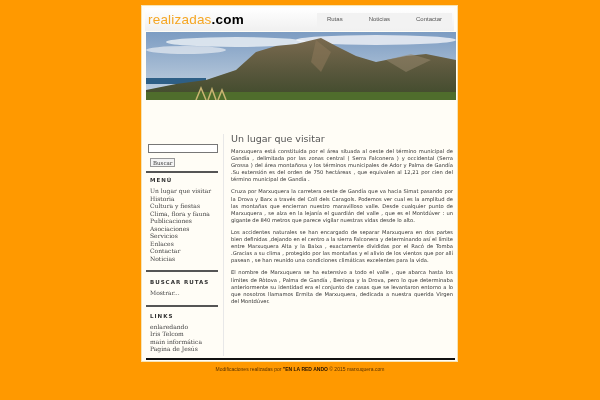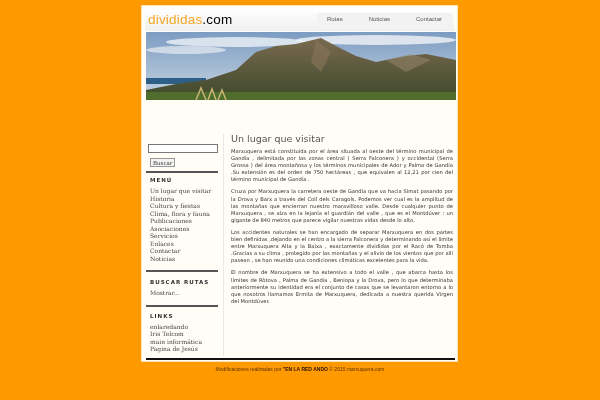--- a/index.html
+++ b/index.html
@@ -19,21 +19,21 @@
     #header {
       position: absolute; left: 3px; top: 2px; width: 309px; height: 23px;
       background: linear-gradient(#ffffff, #f0f0f0);
     }
     #logo {
       position: absolute; left: 3px; top: 4px;
       font-family: "Liberation Sans", sans-serif;
       font-size: 13.5px; letter-spacing: 0.2px;
     }
     #logo .l1 { color: #f5a623; }
-    #logo .l2 { color: #000; font-weight: normal; }
+    #logo .l2 { color: #000; font-weight: bold; }
     #nav {
       position: absolute; right: 2px; top: 5px; height: 14px;
       display: flex; background: #f2f2f2;
     }
     #nav .nav-item {
       font-family: "Liberation Sans", sans-serif;
       font-size: 6px; color: #555; padding: 3px 10px 0 10px; height: 14px;
       cursor: pointer;
     }
     #nav .nav-item + .nav-item { margin-left: 6px; }
@@ -85,21 +85,21 @@
       font-family: "Liberation Sans", sans-serif; font-size: 5px; color: #5a3300;
     }
     #footer b { color: #2a1500; }
   </style>
 </head>
 <body>
 
 <div id="page">
   <div id="header">
     <div id="logo">
-      <span class="l1">divididas</span><span class="l2">.com</span>
+      <span class="l1">realizadas</span><span class="l2">.com</span>
     </div>
     <div id="nav">
       <span class="nav-item">Rutas</span>
       <span class="nav-item">Noticias</span>
       <span class="nav-item">Contactar</span>
     </div>
   </div>
 
   <div id="banner">
     <svg width="310" height="68" viewBox="0 0 310 68">

